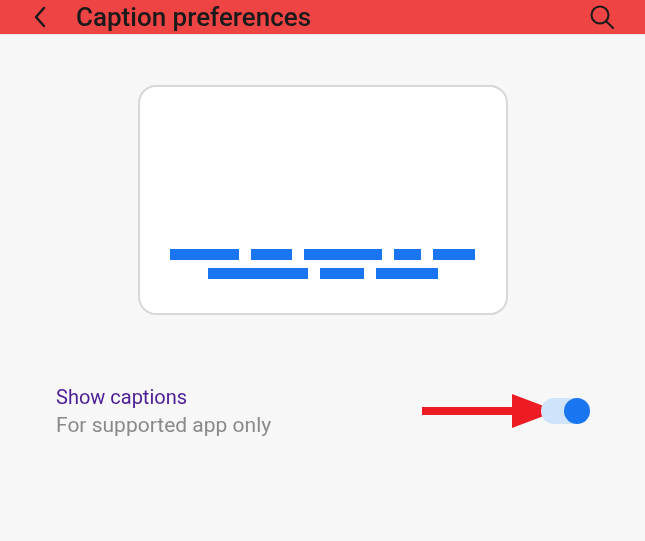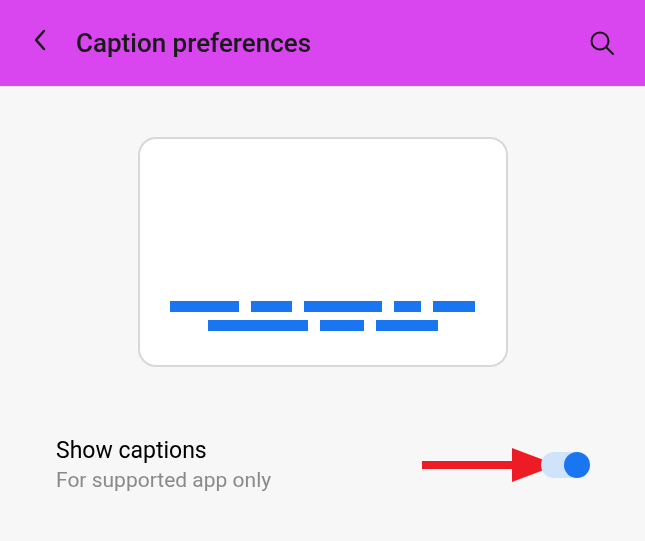--- a/index.html
+++ b/index.html
@@ -9,23 +9,23 @@
     }
     body {
       font-family: -apple-system, BlinkMacSystemFont, 'Segoe UI', Roboto, sans-serif;
       background: #f7f7f7;
       width: 645px;
       height: 541px;
       overflow: hidden;
     }
     .header {
       display: flex;
-      align-items: flex-start;
-      padding: 28px 28px;
-      background: #d946ef;
+      align-items: center;
+      padding: 2px 28px;
+      background: #ef4444;
       border-bottom: 1px solid #e8e8e8;
     }
     .back-icon {
       width: 24px;
       height: 24px;
       display: flex;
       align-items: center;
       justify-content: center;
       cursor: pointer;
       margin-right: 24px;
@@ -86,22 +86,22 @@
       display: flex;
       align-items: center;
       padding: 0 36px;
       margin-top: 70px;
       position: relative;
     }
     .setting-text {
       flex: 1;
     }
     .setting-title {
-      font-size: 23px;
-      color: #000000;
+      font-size: 20px;
+      color: #4c1d95;
       font-weight: 400;
     }
     .setting-subtitle {
       font-size: 21px;
       color: #8a8a8a;
       margin-top: 4px;
     }
     .toggle {
       width: 48px;
       height: 26px;

